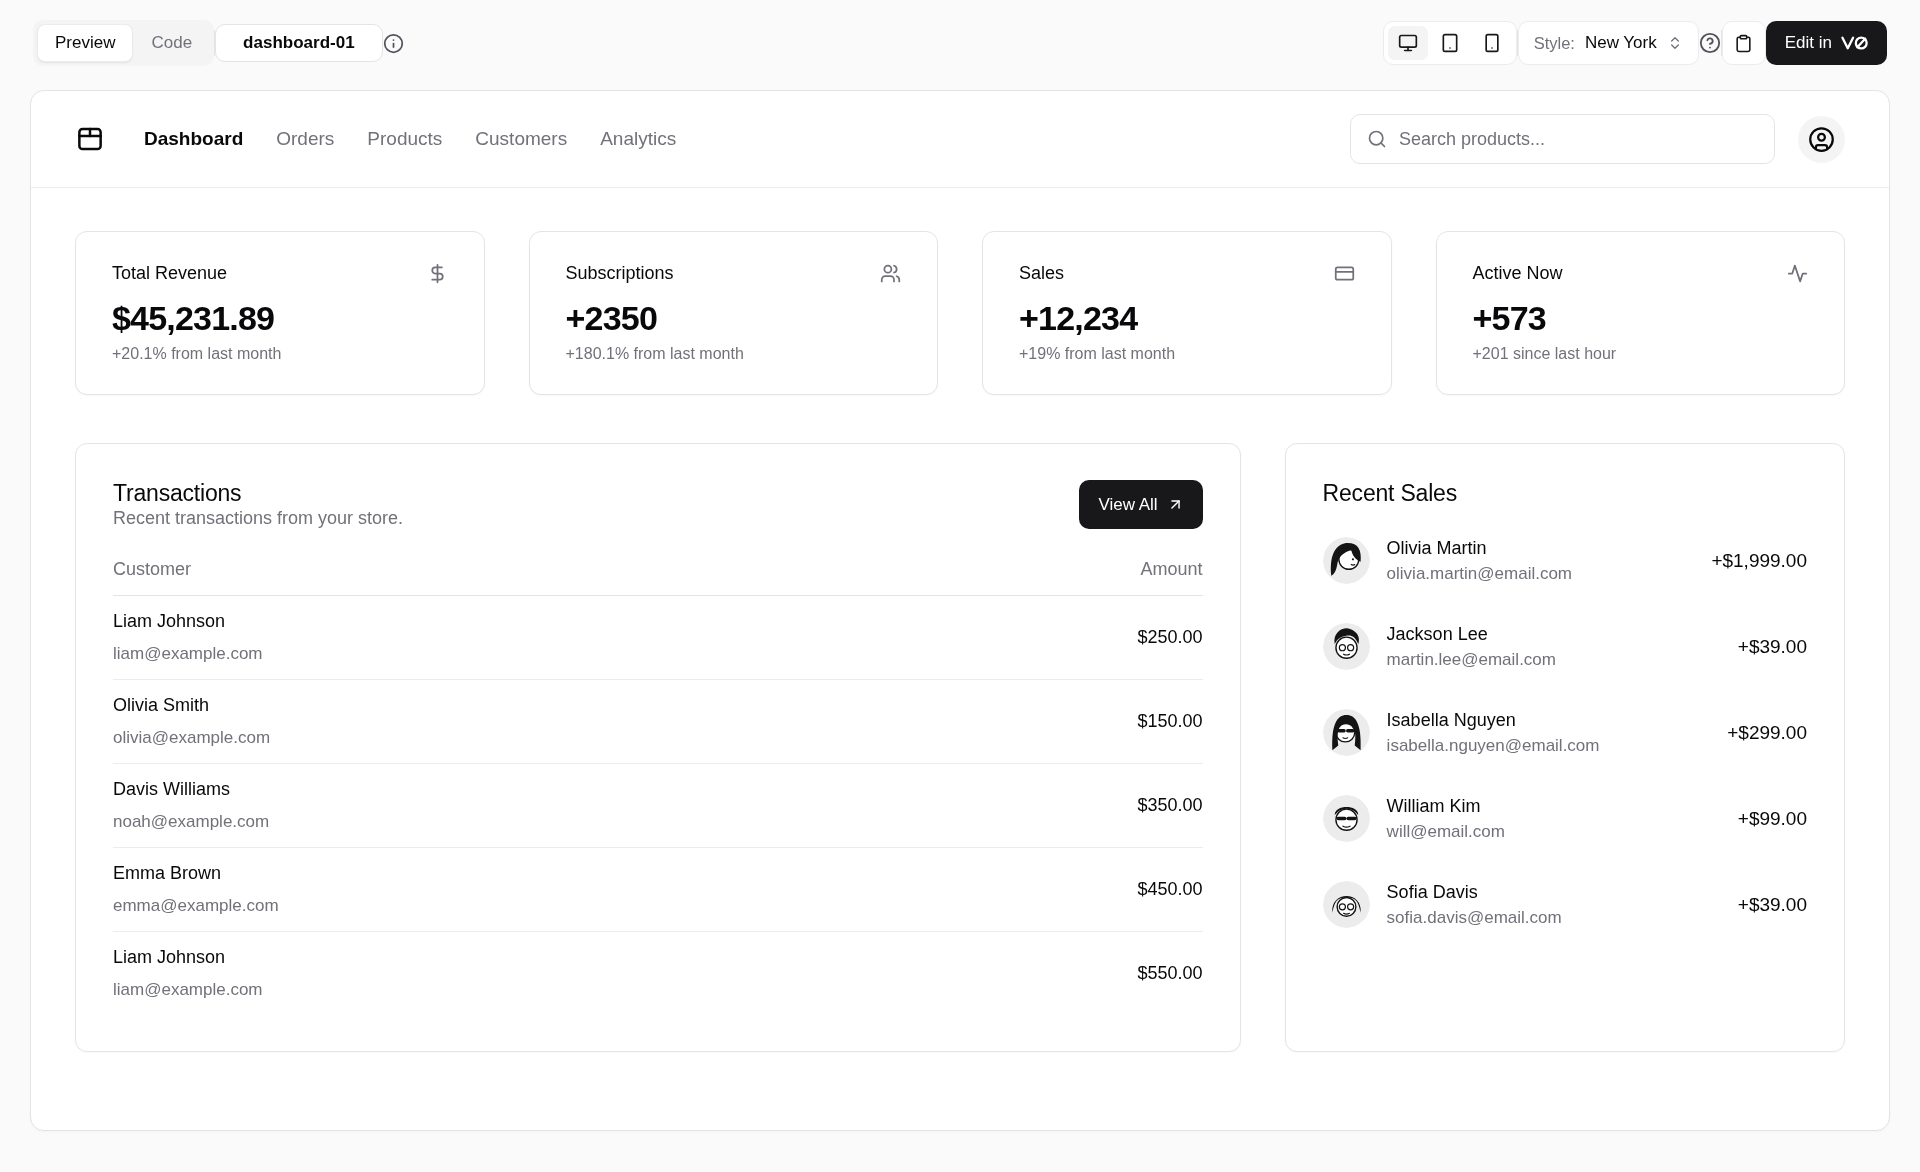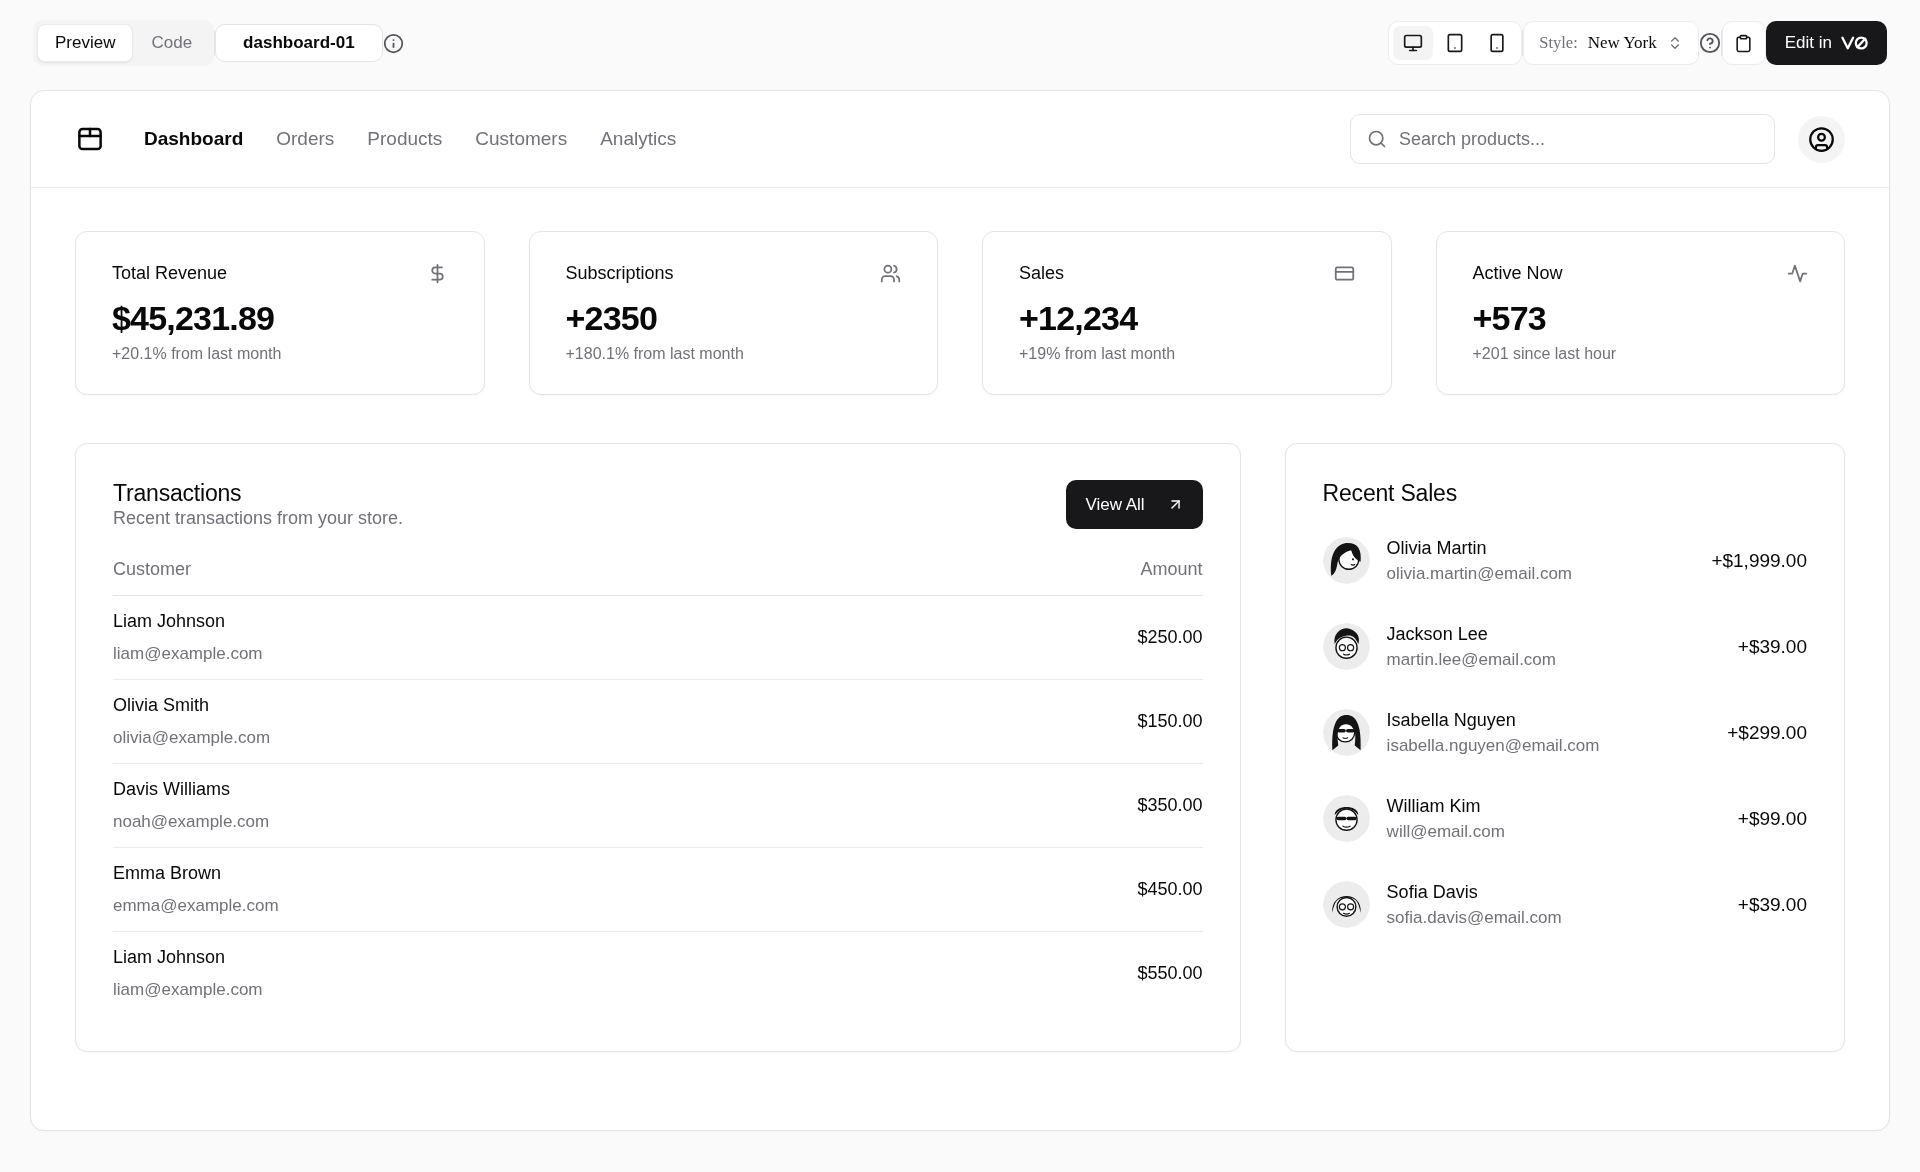--- a/index.html
+++ b/index.html
@@ -16,21 +16,21 @@
   .tab { font-size:17px; color:#71717a; padding:8px 17px; border-radius:8px; cursor:pointer; background:transparent; border:1px solid transparent; font-family:inherit; }
   .tab.active { background:#fff; color:#09090b; border:1px solid #ebebeb; box-shadow:0 1px 2px rgba(0,0,0,.07); }
 
   .block-badge { background:#fff; border:1px solid #e4e4e7; border-radius:10px; padding:8px 27px; font-size:17px; font-weight:700; }
   .icon-plain { color:#52525b; background:none; border:none; cursor:pointer; display:flex; align-items:center; }
 
   .devicegroup { border:1px solid #ececee; background:#fff; border-radius:10px; padding:4px; display:flex; gap:2px; }
   .devbtn { width:40px; height:34px; display:flex; align-items:center; justify-content:center; border-radius:7px; background:transparent; border:none; color:#18181b; cursor:pointer; }
   .devbtn.active { background:#f4f4f5; }
 
-  .style-select { display:flex; align-items:center; gap:10px; background:#fff; border:1px solid #ececee; border-radius:10px; height:44px; padding:0 15px; cursor:pointer;font-family:Liberation Serif, serif; }
+  .style-select { display:flex; align-items:center; gap:10px; background:#fff; border:1px solid #ececee; border-radius:10px; height:44px; padding:0 15px; cursor:pointer; }
   .style-label { color:#71717a; font-size:16.5px; }
   .style-value { font-size:17px; font-weight:500; }
   .iconbtn { width:44px; height:44px; border:1px solid #ececee; background:#fff; border-radius:10px; display:flex; align-items:center; justify-content:center; color:#18181b; cursor:pointer; }
   .editbtn { display:flex; align-items:center; gap:9px; background:#18181b; color:#fff; border:none; border-radius:10px; height:44px; padding:0 19px; font-size:17px; font-weight:500; cursor:pointer; font-family:inherit; }
 
   
   .frame { margin:24px 30px 0; height:1041px; background:#fff; border:1px solid #e4e4e7; border-radius:14px; overflow:hidden; box-shadow:0 1px 2px rgba(0,0,0,.03); }
 
   .nav { height:97px; display:flex; align-items:center; padding:0 44px; border-bottom:1px solid #ececec; }
   .logo { color:#09090b; }
@@ -53,21 +53,21 @@
   .stat-value { font-size:34px; font-weight:700; letter-spacing:-0.8px; margin-top:15px; }
   .stat-change { font-size:16px; color:#71717a; margin-top:7px; }
 
   
   .bottom { display:grid; grid-template-columns:2.08fr 1fr; gap:44px; margin-top:48px; }
   .panel { border:1px solid #e4e4e7; border-radius:12px; padding:36px 37px; background:#fff; box-shadow:0 1px 2px rgba(0,0,0,.03); }
 
   .tx-head { display:flex; align-items:flex-start; justify-content:space-between; }
   .panel-title { font-size:23px; font-weight:400; letter-spacing:-0.2px; }
   .panel-desc { font-size:18px; color:#71717a; margin-top:1px; }
-  .viewall { display:flex; align-items:center; gap:22px; background:#18181b; color:#fff; border:none; border-radius:10px; height:49px; padding:0 19px; font-size:17px; font-weight:500; cursor:pointer; font-family:inherit; }
+  .viewall { display:flex; align-items:center; gap:9px; background:#18181b; color:#fff; border:none; border-radius:10px; height:49px; padding:0 19px; font-size:17px; font-weight:500; cursor:pointer; font-family:inherit; }
 
   .table { margin-top:30px; }
   .trow { display:flex; align-items:center; justify-content:space-between; }
   .thead { padding-bottom:15px; border-bottom:1px solid #e4e4e7; color:#71717a; font-size:18px; }
   .tr { padding:15px 0; border-bottom:1px solid #ececec; }
   .tr:last-child { border-bottom:none; }
   .cust-name { font-size:18px; font-weight:500; }
   .cust-email { font-size:17px; color:#71717a; margin-top:12px; }
   .amount { font-size:18px; }
 

